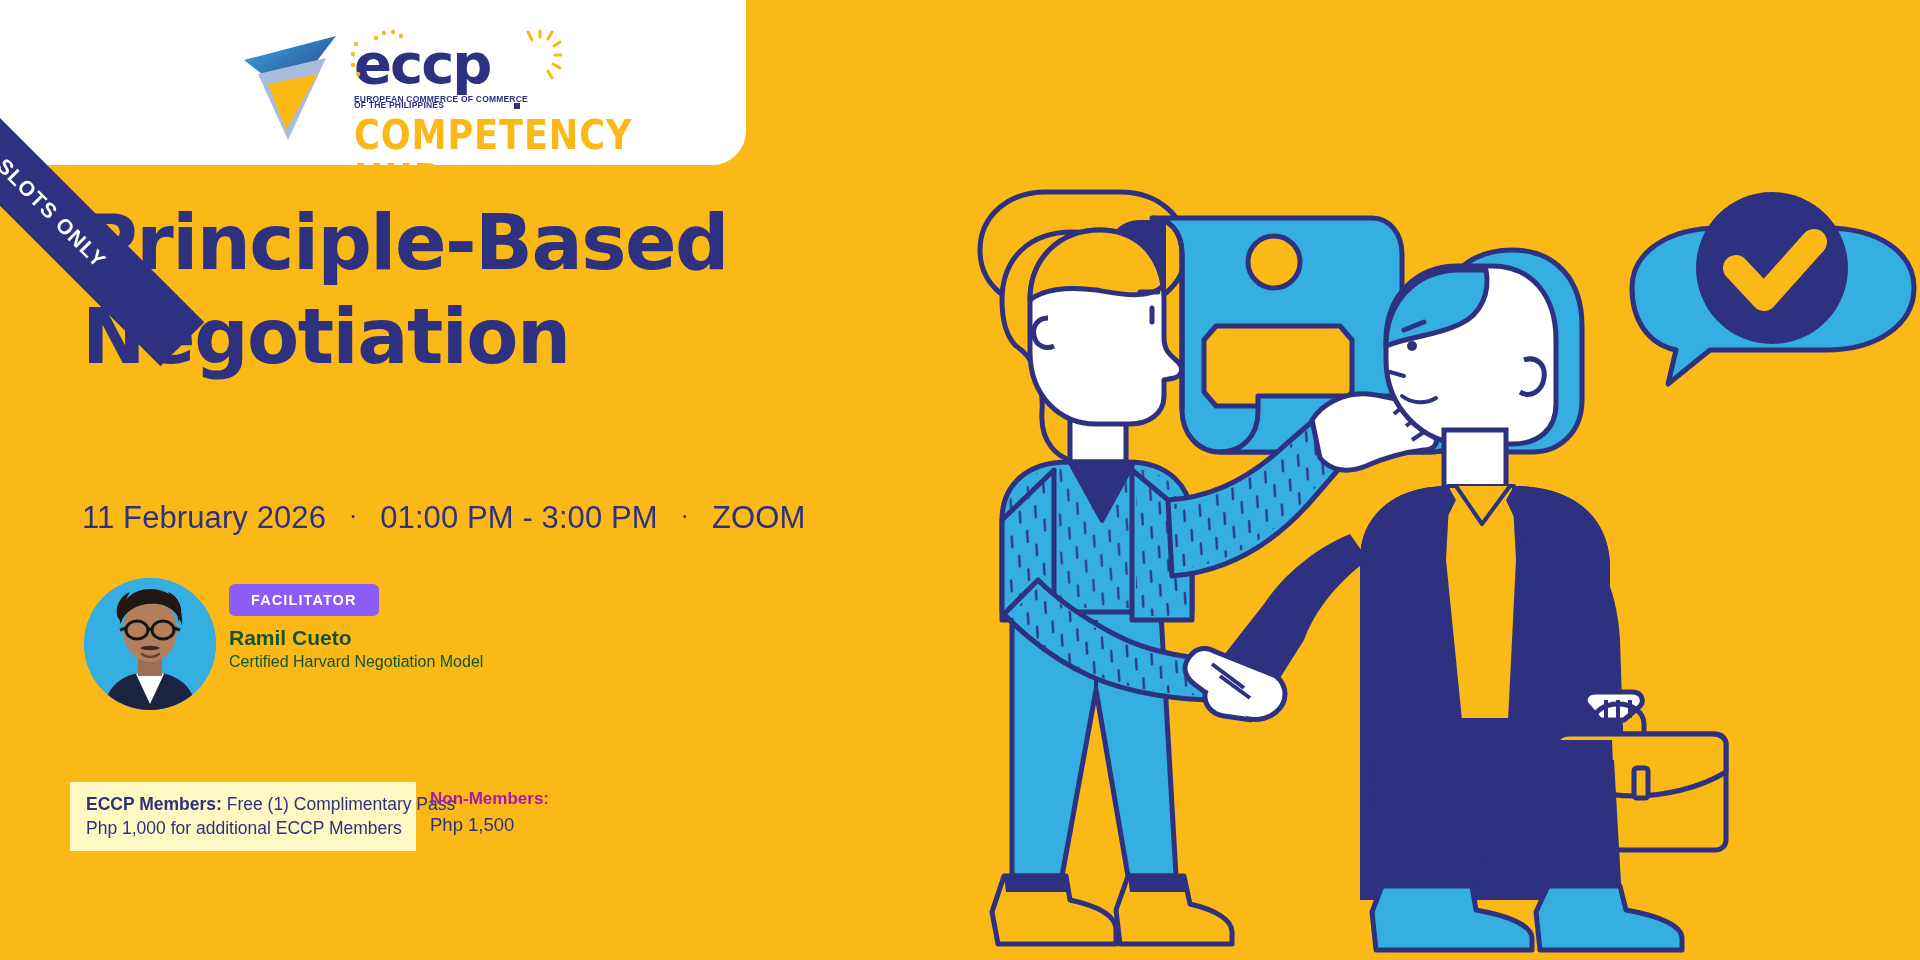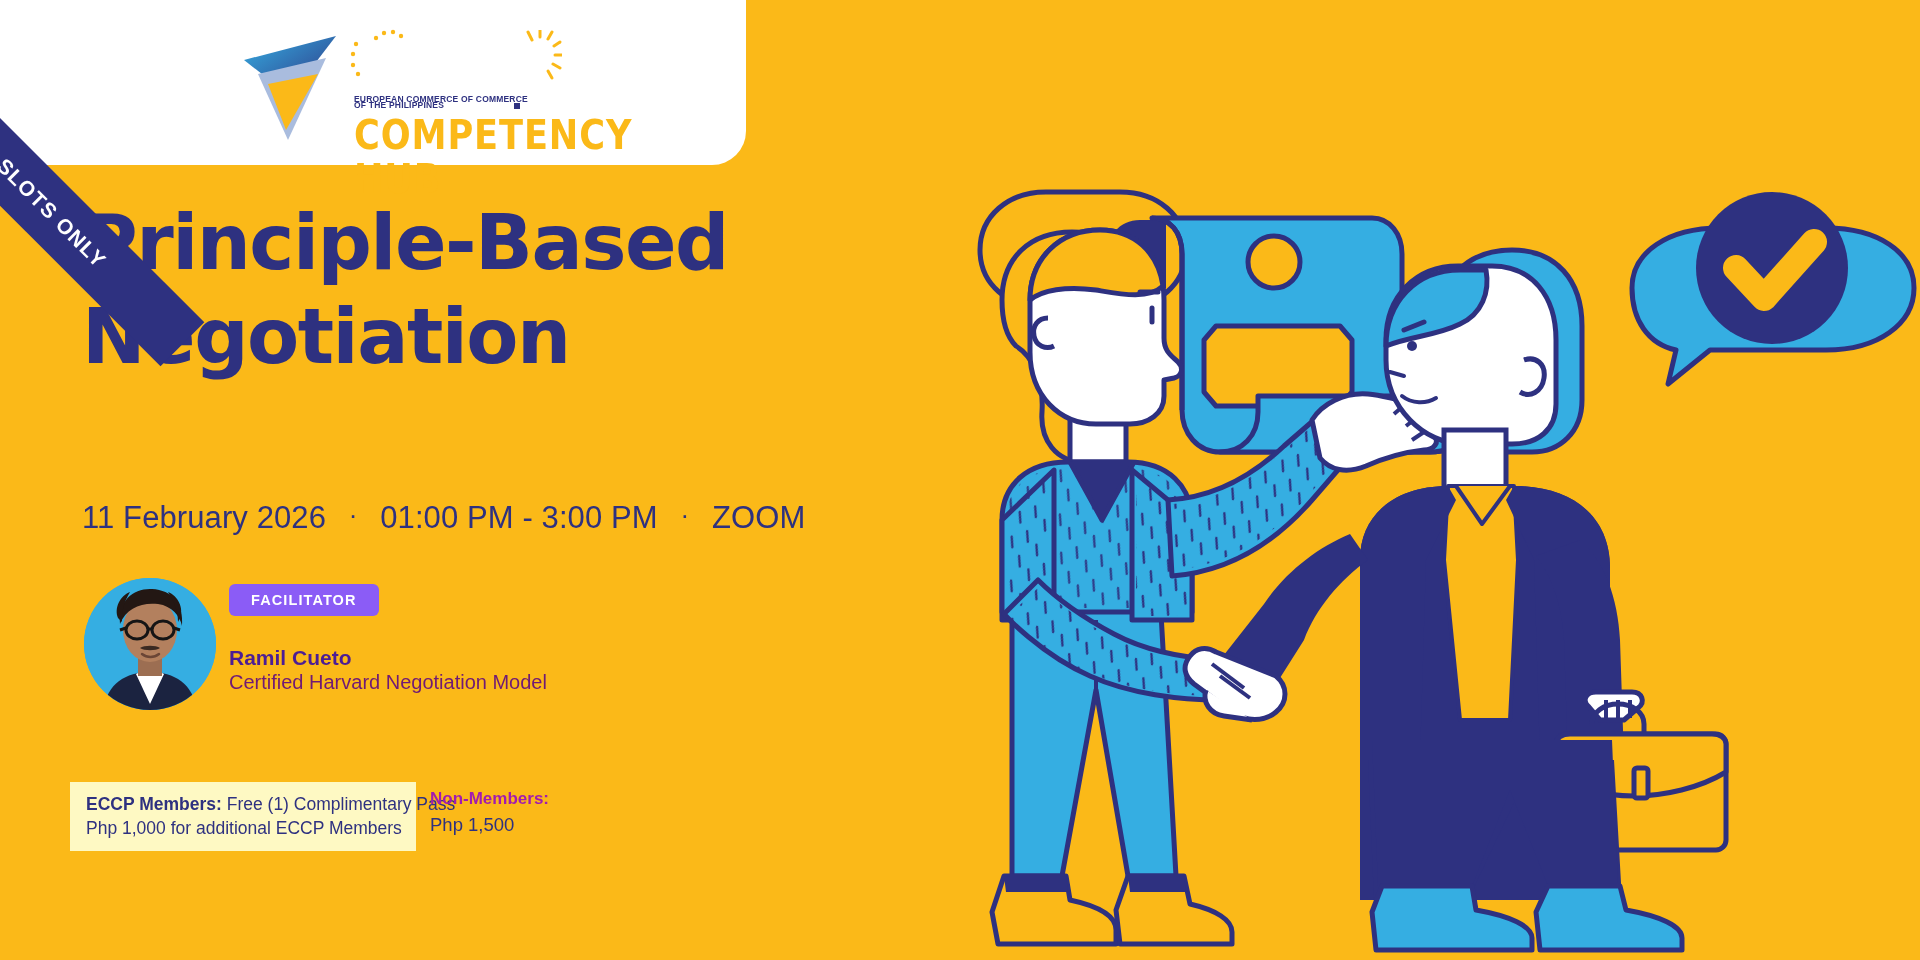--- a/index.html
+++ b/index.html
@@ -85,24 +85,24 @@
     background:#35AEE2;overflow:hidden;
   }
   .avatar svg{display:block;}
   .fac-body{position:absolute;left:145px;top:6px;}
   .badge{
     display:inline-block;background:#8b5cf6;color:#fff;
     font-size:14.5px;font-weight:bold;letter-spacing:1.1px;
     padding:8px 22px;border-radius:6px;
   }
   .fac-name{
-    margin-top:29px;font-size:21px;font-weight:bold;color:#4c1d95;line-height:25px;
+    margin-top:9px;font-size:21px;font-weight:bold;color:#14532d;line-height:25px;
   }
   .fac-title{
-    font-size:20px;color:#701a75;line-height:24px;max-width:330px;
+    font-size:16px;color:#14532d;line-height:24px;max-width:330px;
   }
 
   
   .price-box{
     position:absolute;left:70px;top:782px;
     background:#fef9c3;
     padding:10px 16px 11px 16px;
     width:314px;
   }
   .price-line{font-size:17.5px;color:#2E3180;line-height:24px;white-space:nowrap;}
@@ -301,20 +301,21 @@
             </g>
           </svg>
           <svg width="34" height="16" style="position:absolute;left:18px;top:-8px;">
             <g fill="#FBB918">
               <circle cx="4" cy="10" r="2.2"></circle>
                 <circle cx="12" cy="5" r="2.2"></circle>
               <circle cx="21" cy="4" r="2.2"></circle>
                 <circle cx="29" cy="8" r="2.2"></circle>
             </g>
           </svg>
+          <span class="eccp-word">eccp</span>
           <svg width="40" height="56" style="position:absolute;left:168px;top:-6px;">
             <g stroke="#FBB918" stroke-width="3" stroke-linecap="round">
               <line x1="10" y1="10" x2="6" y2="2"></line>
                 <line x1="18" y1="7" x2="18" y2="0"></line>
               <line x1="26" y1="9" x2="30" y2="2"></line>
                 <line x1="32" y1="16" x2="38" y2="12"></line>
               <line x1="33" y1="25" x2="40" y2="25"></line>
                 <line x1="31" y1="34" x2="38" y2="38"></line>
               <line x1="26" y1="41" x2="30" y2="48"></line>
             </g>

